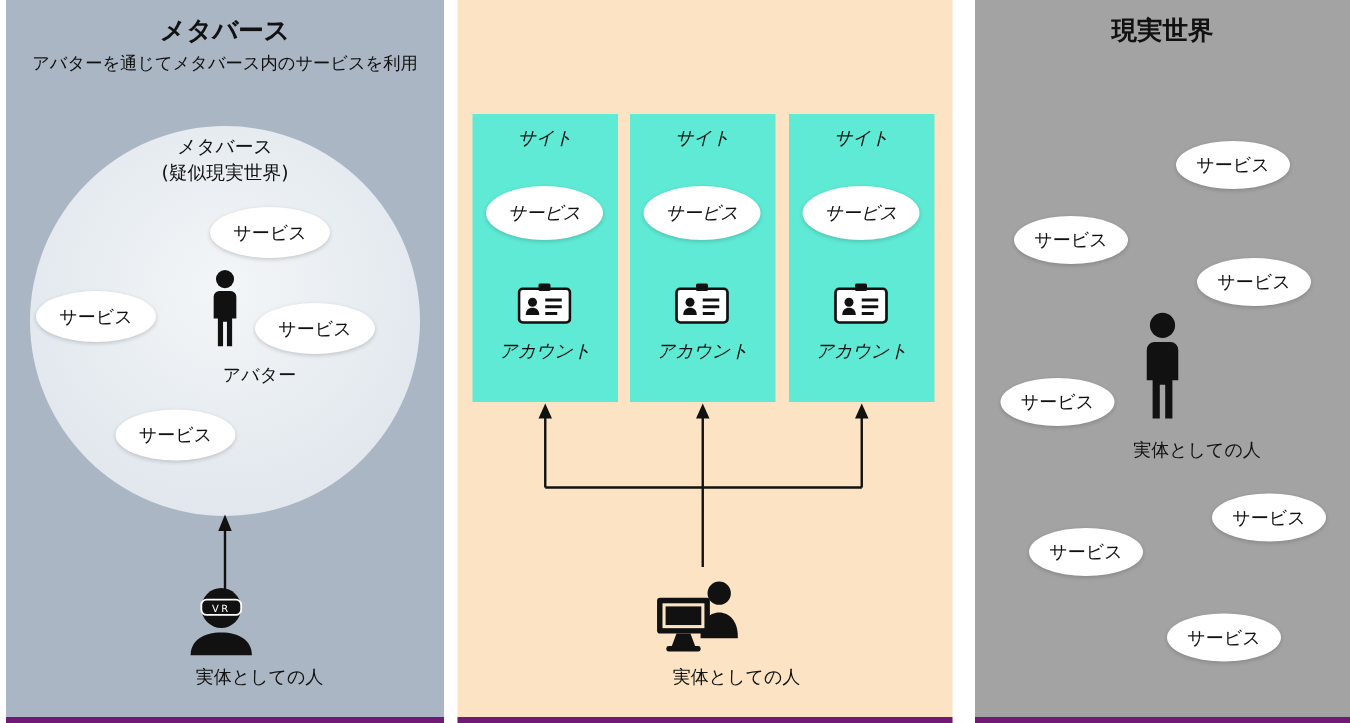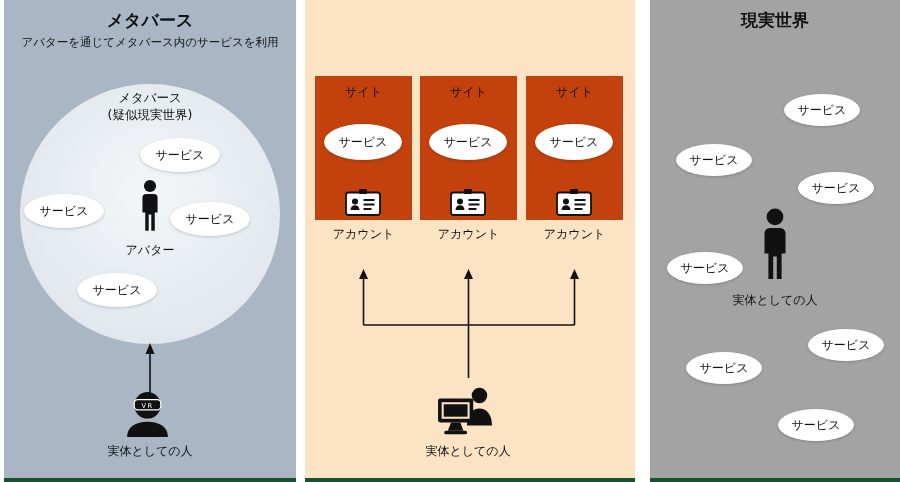--- a/index.html
+++ b/index.html
@@ -1,33 +1,33 @@
 <!DOCTYPE html>
 <html><head>
 <meta charset="utf-8">
 <style>
   html,body{margin:0;padding:0;background:#fff;}
   .canvas{position:relative;width:900px;height:482px;background:#fff;
           font-family:"DejaVu Sans","Liberation Sans",sans-serif;color:#111;overflow:hidden;}
-  .panel{position:absolute;top:0;height:482px;box-sizing:border-box;border-bottom:4px solid #14532d;}
+  .panel{position:absolute;top:0;height:482px;box-sizing:border-box;border-bottom:4px solid #701a75;}
   .panel-metaverse{left:4px;width:292px;background:#aab6c3;}
   .panel-it{left:305px;width:330px;background:#fbe3c4;}
   .panel-real{left:650px;width:250px;background:#a3a3a3;}
   .panel-title{position:absolute;top:9px;left:0;right:0;text-align:center;font-weight:bold;font-size:17px;}
   .panel-subtitle{position:absolute;top:35px;left:0;right:0;text-align:center;font-size:11.5px;}
   .oval{position:absolute;background:#fff;border-radius:50%;display:flex;align-items:center;
         justify-content:center;font-size:12px;box-shadow:0 1px 3px rgba(0,0,0,.18);white-space:nowrap;}
-  .label{position:absolute;text-align:center;font-size:12px;}
+  .label{position:absolute;text-align:center;font-size:12px;margin-left:23px;}
   
   .mv-circle{position:absolute;left:16px;top:84px;width:260px;height:260px;border-radius:50%;
              background:radial-gradient(circle at 50% 42%, #f3f6f8 0%, #e2e8ee 70%, #dde4ea 100%);}
   .mv-circle-title{position:absolute;top:90px;left:0;right:0;text-align:center;font-size:12.5px;}
   .mv-circle-sub{position:absolute;top:107px;left:0;right:0;text-align:center;font-size:12.5px;}
   
-  .site-col{position:absolute;top:76px;width:97px;height:144px;background:#c2410c;}
+  .site-col{position:absolute;top:76px;width:97px;height:192px;background:#5eead4;font-style:italic;}
   .site-title{position:absolute;top:8px;left:0;right:0;text-align:center;font-size:12px;}
   .site-oval{position:absolute;left:9px;top:48px;width:78px;height:36px;}
   .site-card{position:absolute;left:30px;top:112px;width:36px;height:28px;}
   .site-account{position:absolute;top:150px;left:0;right:0;text-align:center;font-size:12px;}
   svg{display:block;}
   .icon{position:absolute;}
 </style>
 </head>
 <body>
 

